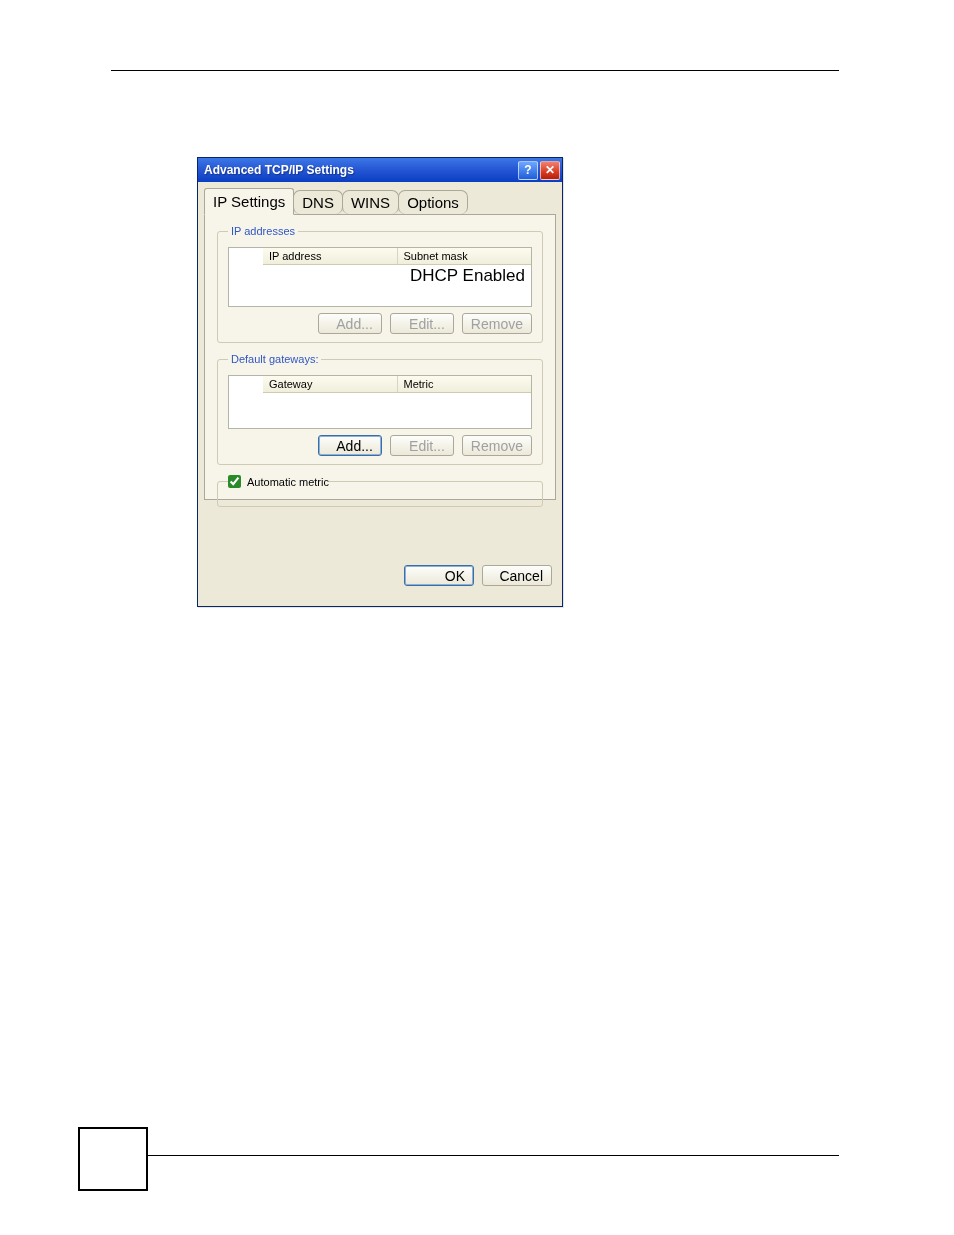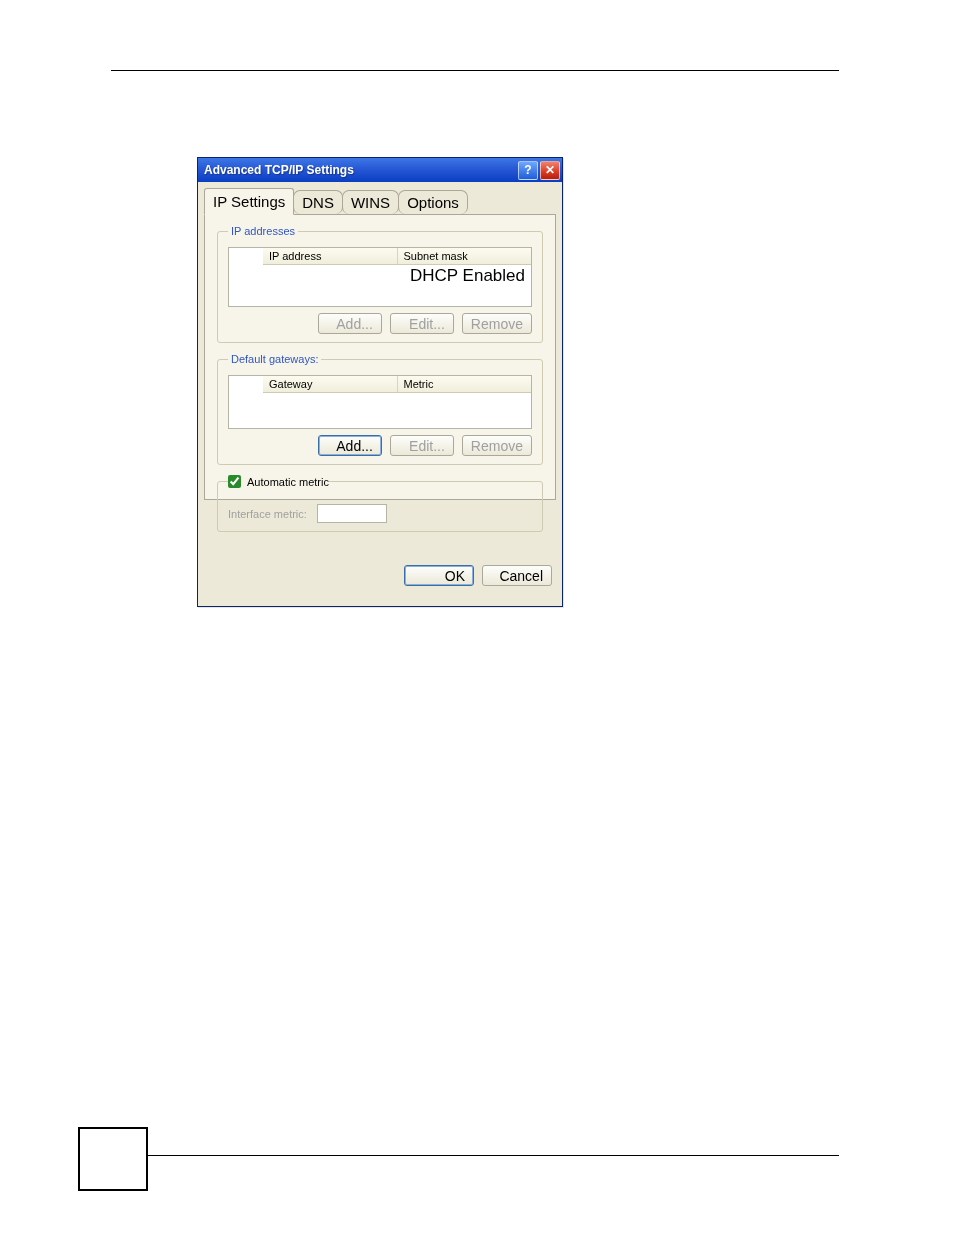--- a/index.html
+++ b/index.html
@@ -286,24 +286,20 @@
         </div>
       </fieldset>
 
       <fieldset class="group">
         <legend style="padding:0;">
           <span class="metric-row">
             <input type="checkbox" checked="" style="">
             <label class="cb-label">Automatic metric</label>
           </span>
         </legend>
-        <div class="iface-row">
-          <span class="lbl">Interface metric:</span>
-          <input type="text" disabled="" value="" style="">
-        </div>
       </fieldset>
 
     </div>
 
     <div class="dialog-bottom">
       <button class="std default-btn" style="min-width:70px">OK</button>
       <button class="std" style="min-width:70px">Cancel</button>
     </div>
 
   </div>

